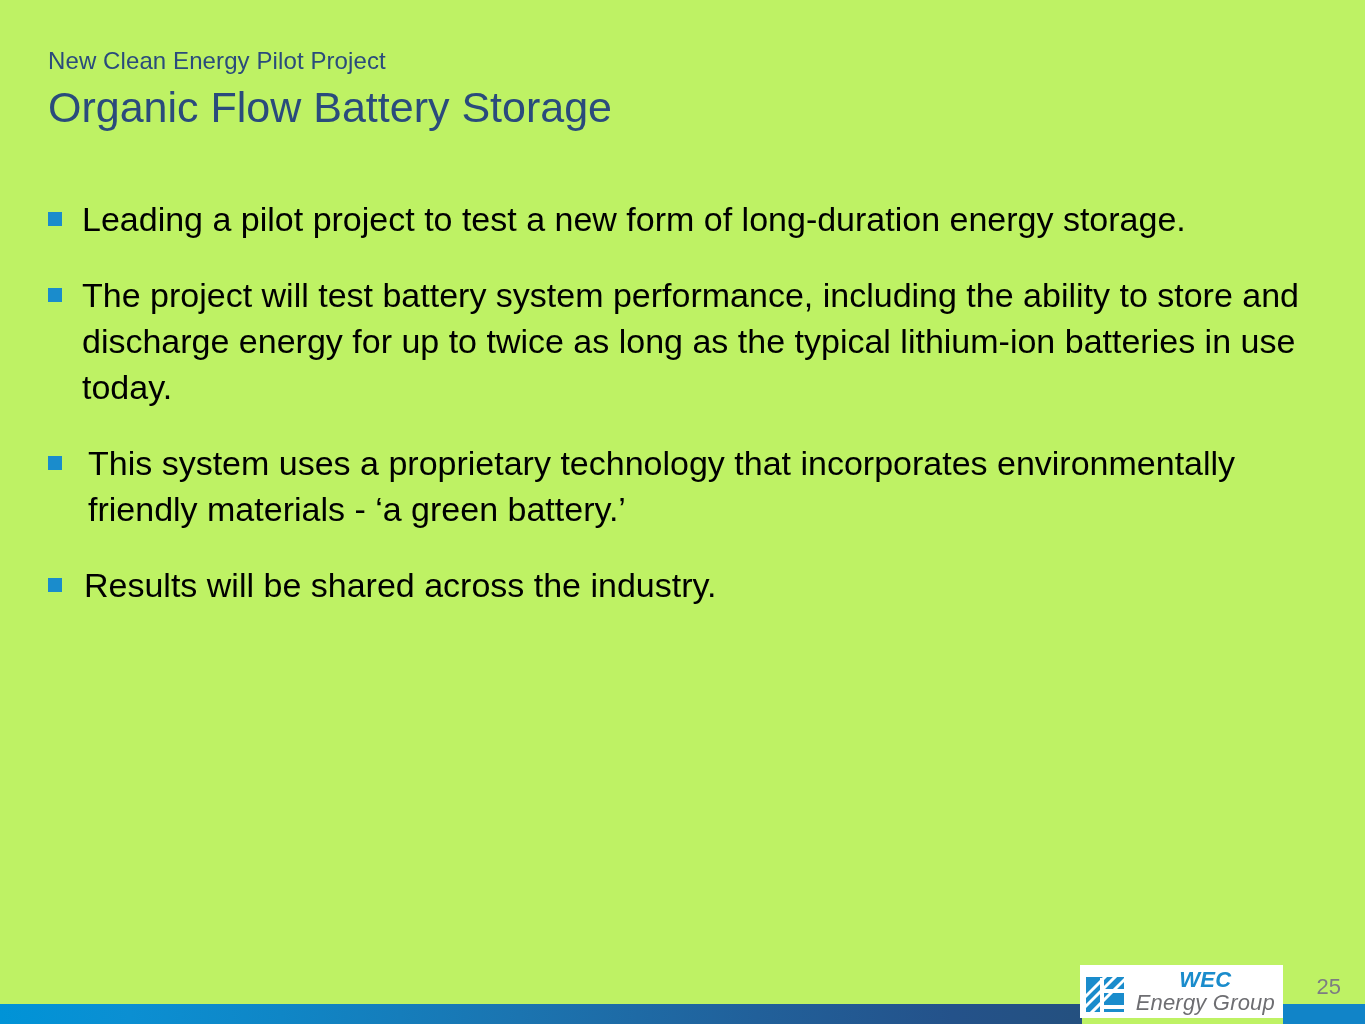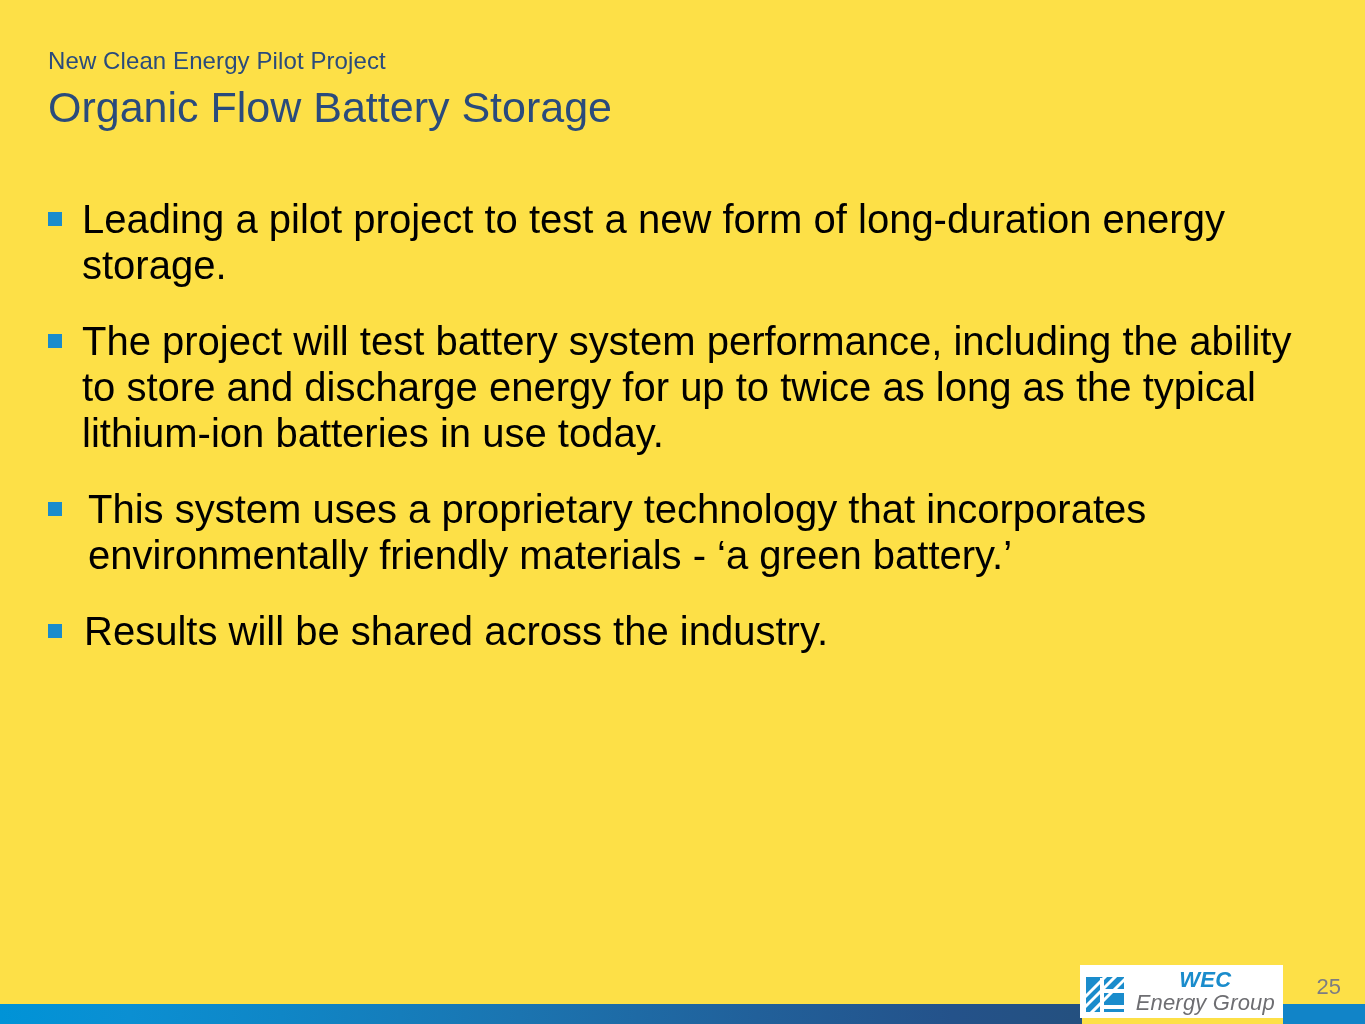--- a/index.html
+++ b/index.html
@@ -13,21 +13,21 @@
     height: 1024px;
     position: relative;
     overflow: hidden;
     font-family: "Liberation Sans", sans-serif;
     -webkit-font-smoothing: antialiased;
   }
 
   .slide {
     position: absolute;
     inset: 0;
-    background: #fde047;
+    background: #bef264;
   }
 
   
   .title-block {
     position: absolute;
     left: 48px;
     top: 46px;
     width: 1200px;
   }
   .eyebrow {
@@ -65,21 +65,21 @@
   }
   .bullet.level1 > .marker {
     flex: 0 0 auto;
     width: 14px;
     height: 14px;
     background: #1a8ccc;
     margin-top: 16px;
     margin-right: 20px;
   }
   .bullet.level1 > .btext {
-    font-size: 40px;
+    font-size: 34px;
     line-height: 46px;
     max-width: 1230px;
   }
 
   .bullet.level2 {
     margin-left: 58px;
     margin-bottom: 34px;
     margin-top: 16px;
   }
   .bullet.level2 > .marker {

